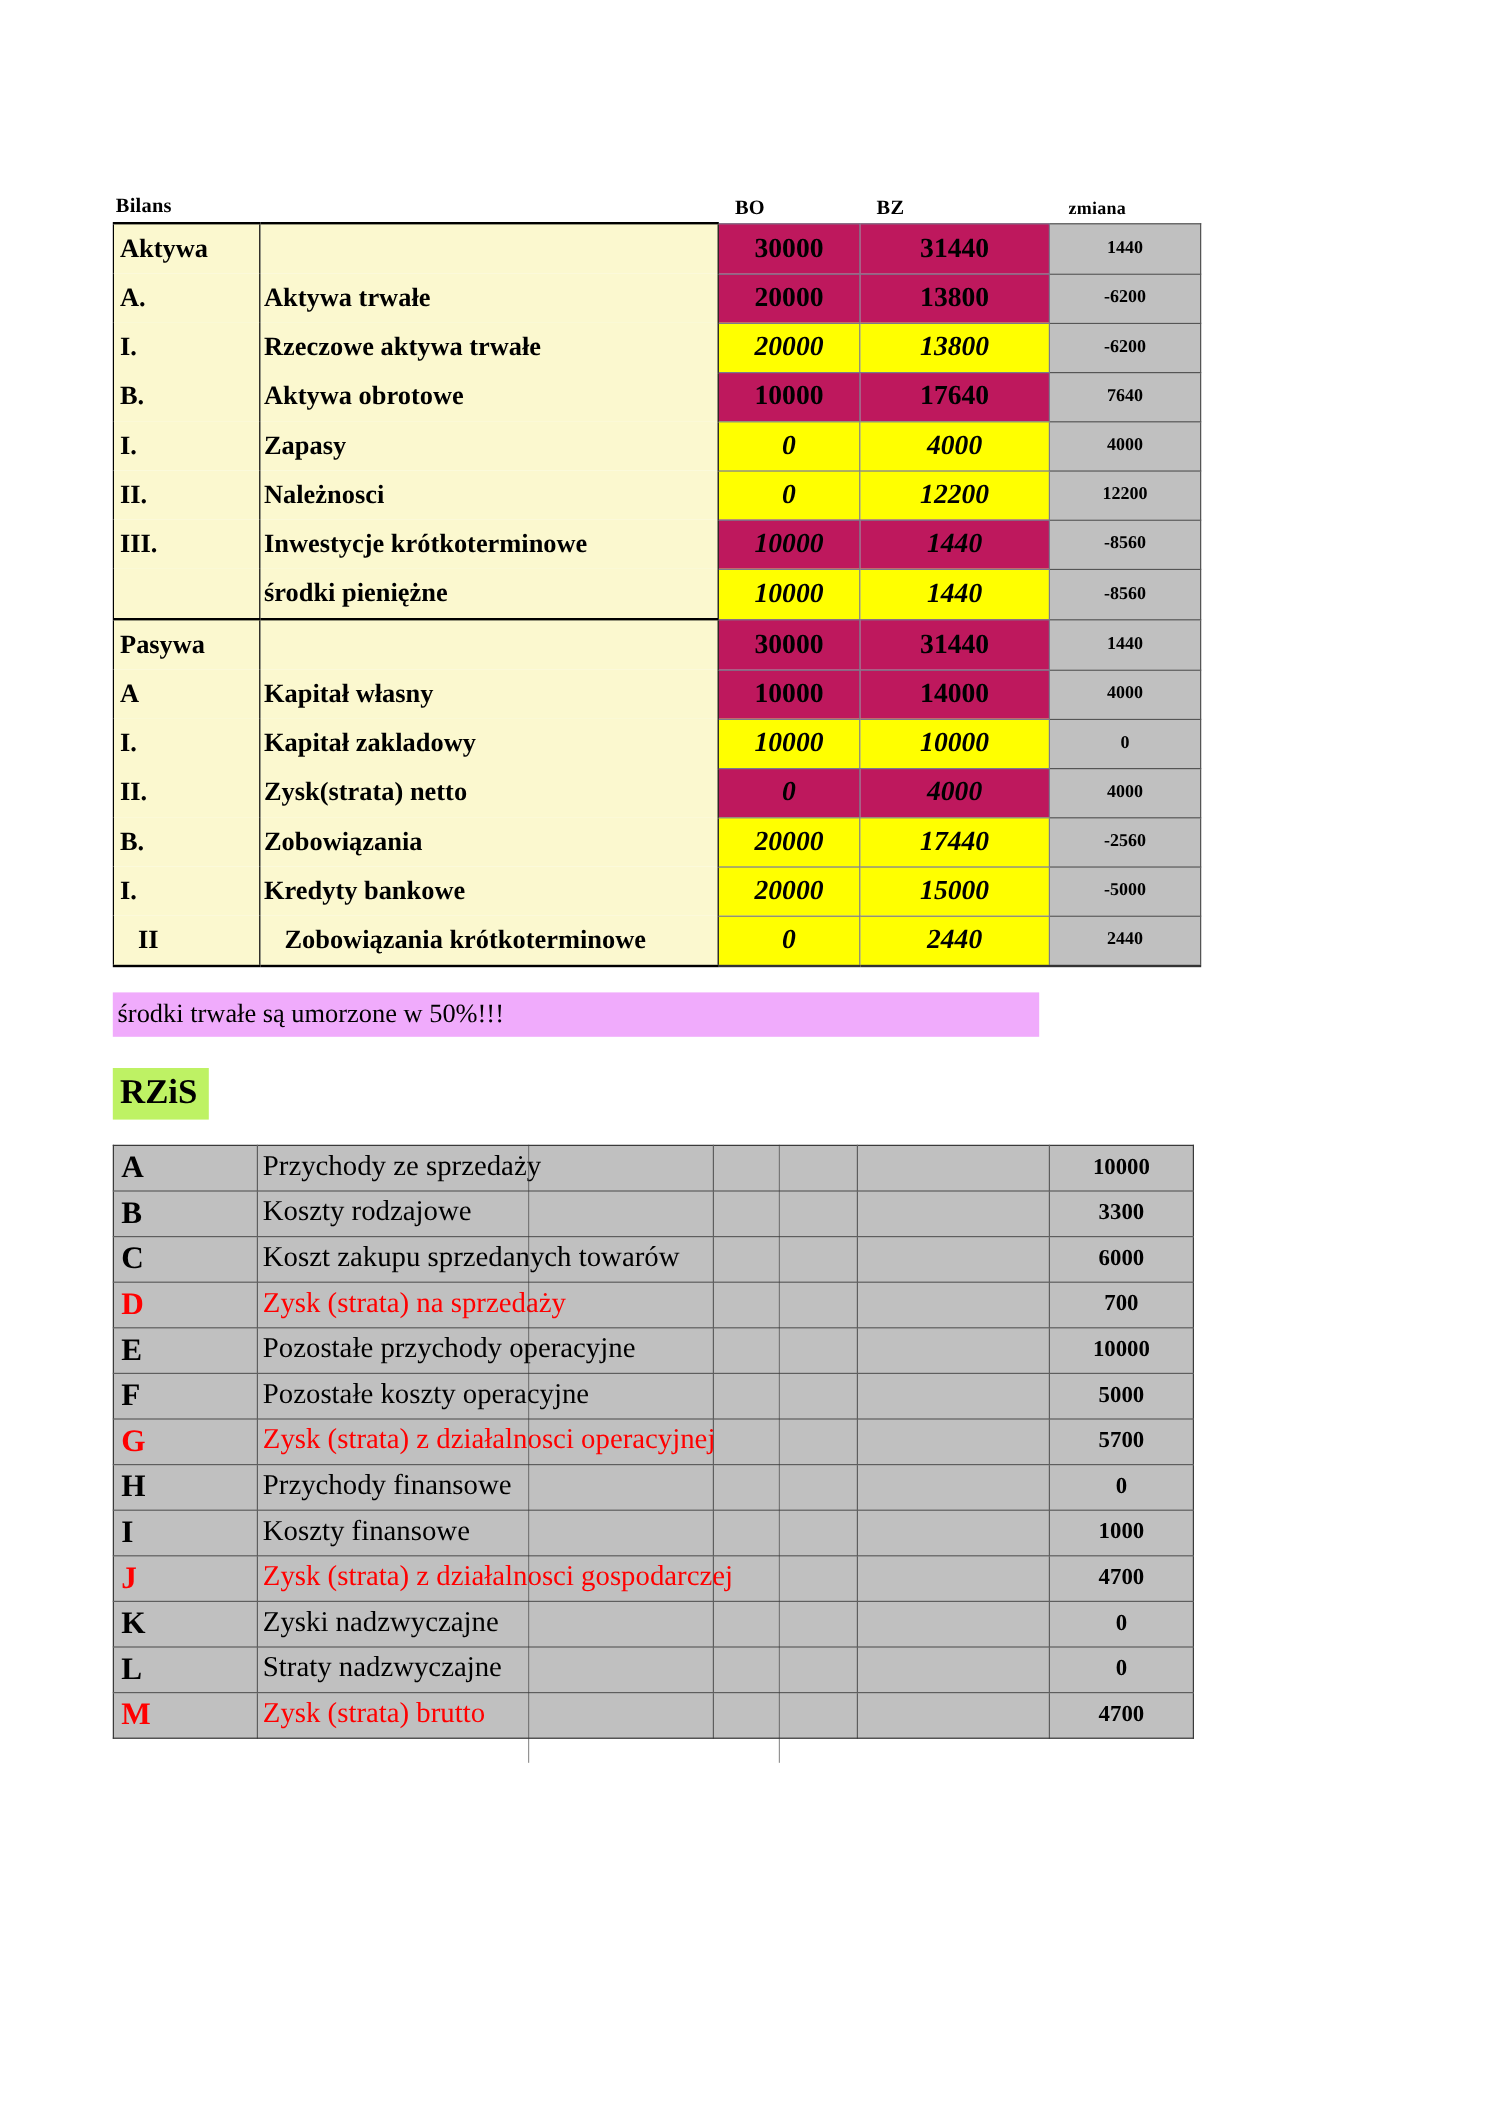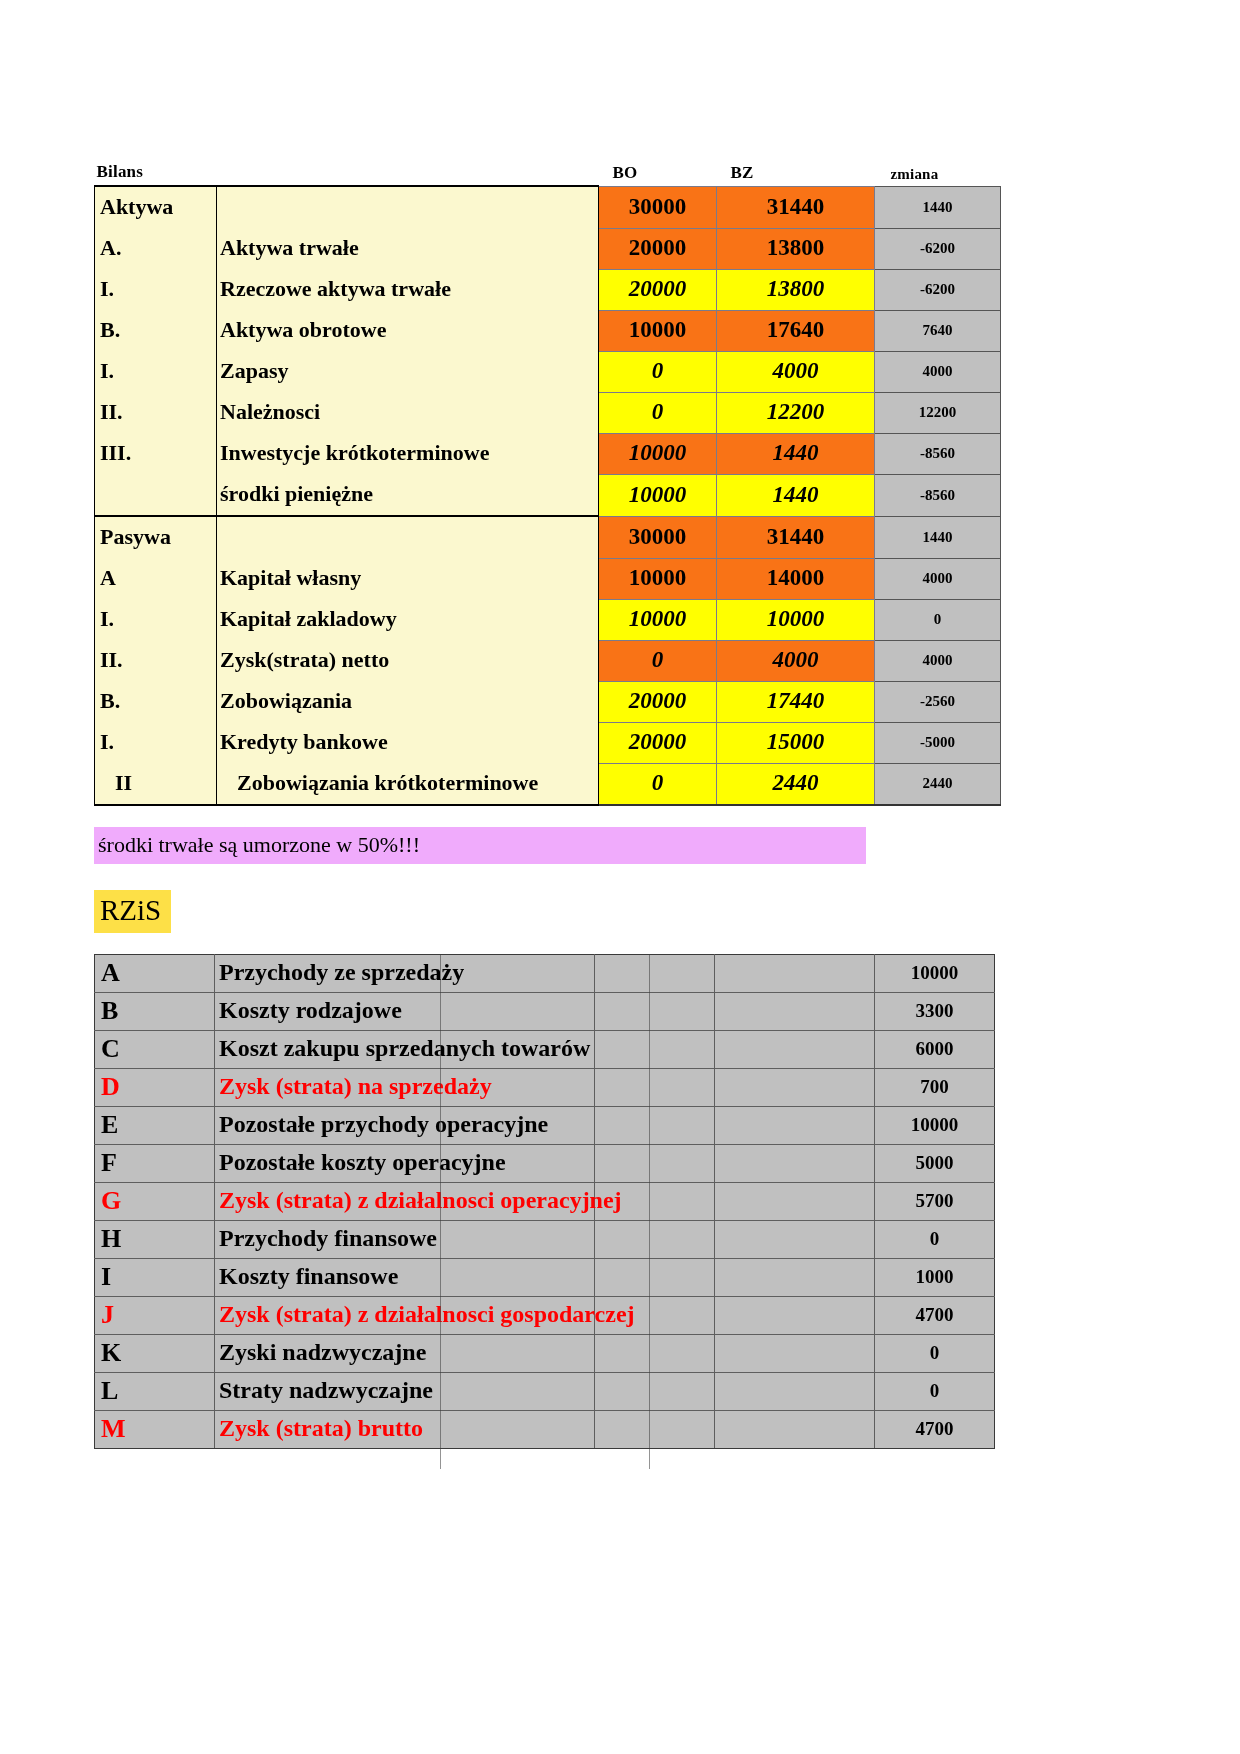--- a/index.html
+++ b/index.html
@@ -68,21 +68,21 @@
     font-weight: bold;
     padding: 3px 4px 4px 6px;
     height: 34px;
     vertical-align: middle;
     white-space: nowrap;
   }
   table.bilans td.sym { border-left: 1.5px solid #000; padding-left: 5px;}
   table.bilans td.name { border-right: 1.5px solid #000; padding-left: 3px;}
 
   table.bilans td.num {
-    background: #f97316;
+    background: #be185d;
     border: 1px solid #7a7a8c;
     text-align: center;
     font-size: 23px;
     font-weight: bold;
     padding: 2px 6px 3px 6px;
     height: 34px;
     vertical-align: middle;
   }
   table.bilans td.num.hl { background: #ffff00; }
   table.bilans td.num.it { font-style: italic; }
@@ -120,23 +120,23 @@
     width: 772px;
     box-sizing: border-box;
     white-space: nowrap;
   }
 
   
   .rzis-title {
     position: absolute;
     left: 94px;
     top: 890px;
-    background: #fde047;
+    background: #bef264;
     font-size: 29px;
-    font-weight: normal;
+    font-weight: bold;
     padding: 4px 10px 6px 6px;
     display: inline-block;
   }
 
   
   .rzis-wrap {
     position: absolute;
     left: 94px;
     top: 954px;
     width: 900px;
@@ -161,21 +161,21 @@
     padding: 1px 4px 3px 4px;
   }
   table.rzis td.sym {
     font-size: 26px;
     font-weight: bold;
     padding-left: 6px;
     border-left: 1.5px solid #3a3a3a;
   }
   table.rzis td.name {
     font-size: 24px;
-    font-weight: bold;
+    font-weight: normal;
     white-space: nowrap;
     padding-left: 4px;
   }
   table.rzis td.blank { }
   table.rzis td.val {
     text-align: center;
     font-size: 19px;
     font-weight: bold;
     border-right: 1.5px solid #3a3a3a;
   }

